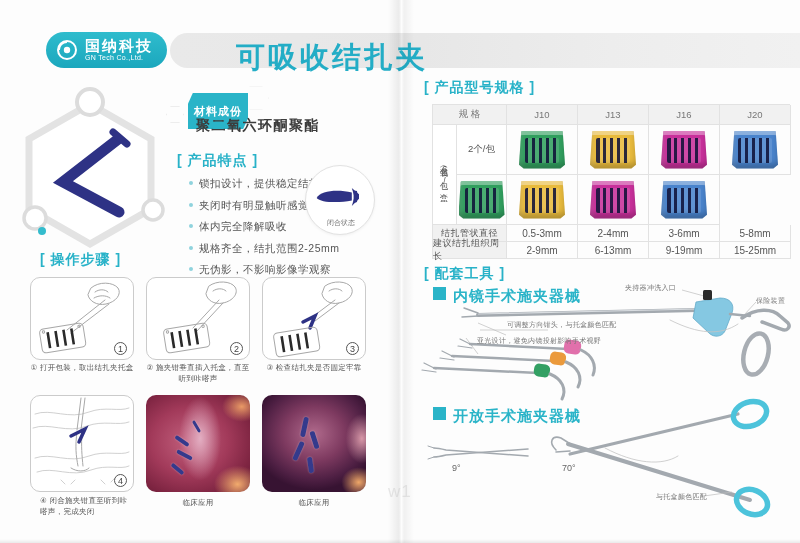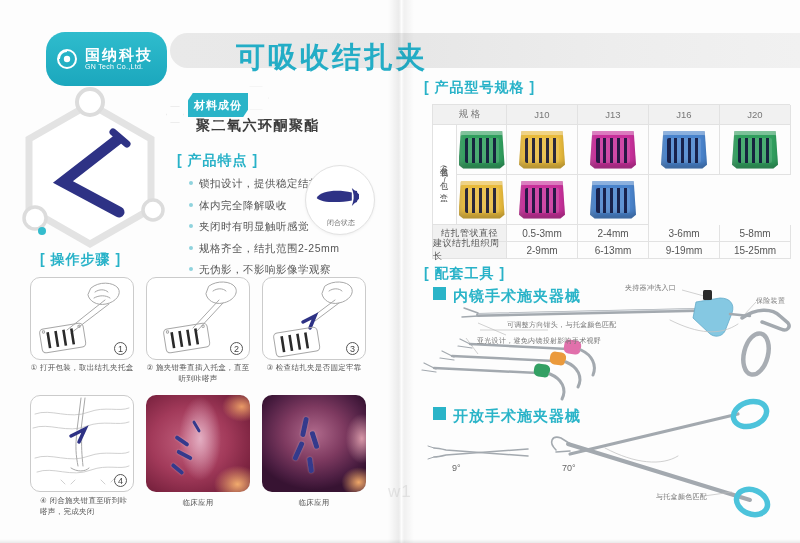--- a/index.html
+++ b/index.html
@@ -6,35 +6,35 @@
   html,body { width:800px; height:543px; }
   body { font-family:"Liberation Sans","DejaVu Sans",sans-serif; background:#fdfdfd; position:relative; overflow:hidden; }
   .abs { position:absolute; }
 
   
   .page-shadow { position:absolute; left:388px; top:0; width:26px; height:543px;
     background:linear-gradient(90deg, rgba(0,0,0,0) 0%, rgba(0,0,0,0.07) 42%, rgba(255,255,255,0) 52%, rgba(0,0,0,0.05) 62%, rgba(0,0,0,0) 100%); z-index:5; }
   .edge-bottom { position:absolute; left:0; bottom:0; width:800px; height:4px; background:linear-gradient(rgba(0,0,0,0), rgba(0,0,0,0.08)); }
 
   
-  .logo-pill { position:absolute; left:46px; top:32px; width:121px; height:54px; border-radius:19px;
+  .logo-pill { position:absolute; left:46px; top:32px; width:121px; height:36px; border-radius:19px;
     background:linear-gradient(180deg,#2fbccd,#1ba7bd); display:flex; align-items:center; padding-left:8px; z-index:3; }
   .logo-txt { color:#fff; line-height:1.05; margin-left:5px; }
   .logo-cn { font-size:15px; font-weight:bold; letter-spacing:2px; }
   .logo-en { font-size:7px; letter-spacing:0.3px; }
   .title-band { position:absolute; left:170px; top:33px; width:630px; height:35px;
     border-radius:18px 0 0 18px;
     background:linear-gradient(90deg,#e9e9e9 0%, #e7e7e7 40%, #ededed 70%, #f1f1f1 100%); }
   .main-title { position:absolute; left:66px; top:5px; font-size:29px; font-weight:bold; letter-spacing:3px; color:#23adc6; }
 
   
   .sec-h { position:absolute; font-size:14px; font-weight:bold; color:#28b2c8; letter-spacing:1px; }
 
   
-  .mat-label { position:absolute; left:188px; top:93px; width:60px; height:24px; background:#2ab4c8;
+  .mat-label { position:absolute; left:188px; top:93px; width:60px; height:36px; background:#2ab4c8;
     clip-path:polygon(8% 0,100% 0,100% 70%,92% 100%,0 100%,0 30%);
     color:#fff; font-size:11px; font-weight:bold; display:flex; align-items:center; justify-content:center; letter-spacing:1px; }
   .hex { position:absolute; border:1px solid #dedede; background:transparent;
     clip-path:polygon(25% 3%,75% 3%,98% 50%,75% 97%,25% 97%,2% 50%); }
   .mat-value { position:absolute; left:196px; top:117px; font-size:14px; font-weight:bold; color:#3c3c3c; letter-spacing:1.5px; }
 
   
   .feat-list { position:absolute; left:189px; top:177px; list-style:none; }
   .feat-list li { display:flex; gap:6px; font-size:10.5px; color:#555; margin-bottom:7.5px; letter-spacing:0.5px; }
   .dot { width:4px; height:4px; border-radius:50%; background:#8fd3dd; margin-top:4px; flex:none; }
@@ -118,25 +118,25 @@
 <div class="mat-value">聚二氧六环酮聚酯</div>
 
 <div class="sec-h" style="left:177px; top:152px;">[ 产品特点 ]</div>
 <ul class="feat-list">
   <li>
       <span class="dot"></span>
       <span>锁扣设计，提供稳定结扎</span>
     </li>
   <li>
       <span class="dot"></span>
+      <span>夹闭时有明显触听感觉</span>
+    </li>
+  <li>
+      <span class="dot"></span>
       <span>体内完全降解吸收</span>
-    </li>
-  <li>
-      <span class="dot"></span>
-      <span>夹闭时有明显触听感觉</span>
     </li>
   <li>
       <span class="dot"></span>
       <span>规格齐全，结扎范围2-25mm</span>
     </li>
   <li>
       <span class="dot"></span>
       <span>无伪影，不影响影像学观察</span>
     </li>
 </ul>
@@ -246,20 +246,21 @@
 <div class="sec-h" style="left:424px; top:79px;">[ 产品型号规格 ]</div>
 
 <div class="spec-table">
   <div class="th" style="grid-column:1/3;">规  格</div>
   <div class="th">J10</div>
   <div class="th">J13</div>
   <div class="th">J16</div>
   <div class="th">J20</div>
 
   <div class="pack-lab" style="grid-row:2/4;">包装（6包/盒）</div>
+  <div class="rowlab">2个/包</div>
   <div>
       <div class="cart" style="background-color: rgb(49, 160, 95);">
         <div class="slots"></div>
       </div>
     </div>
   <div>
       <div class="cart" style="background-color: rgb(233, 187, 61);">
         <div class="slots"></div>
       </div>
     </div>

